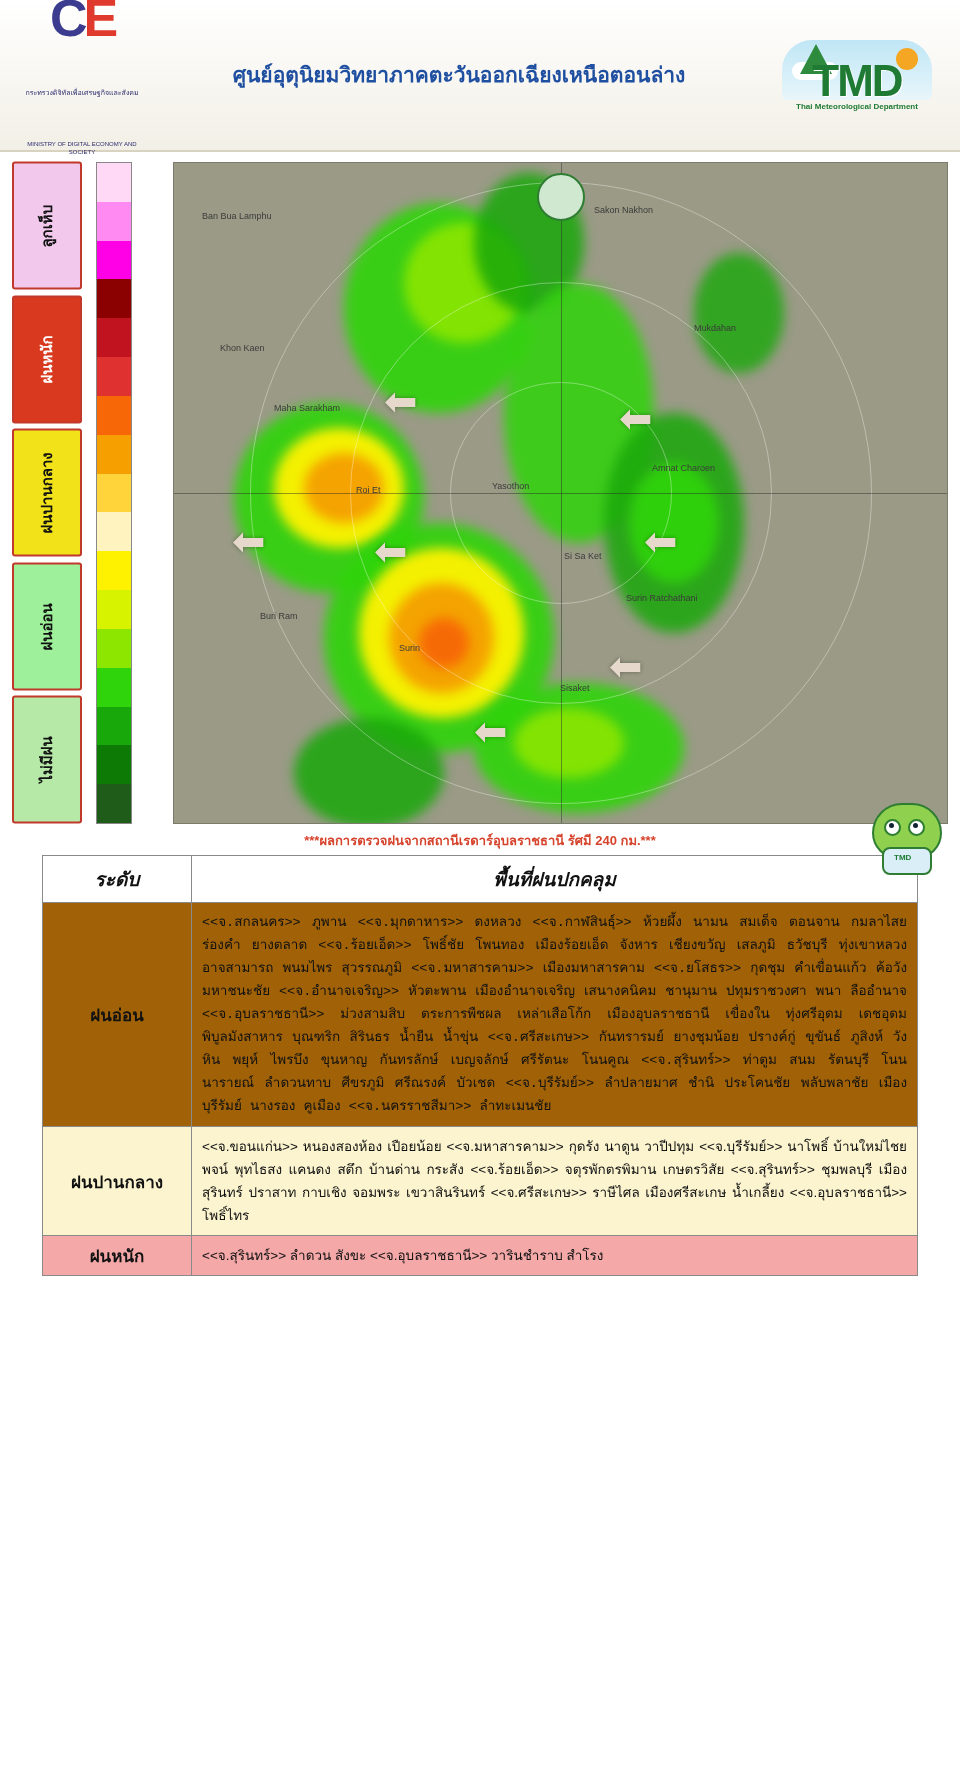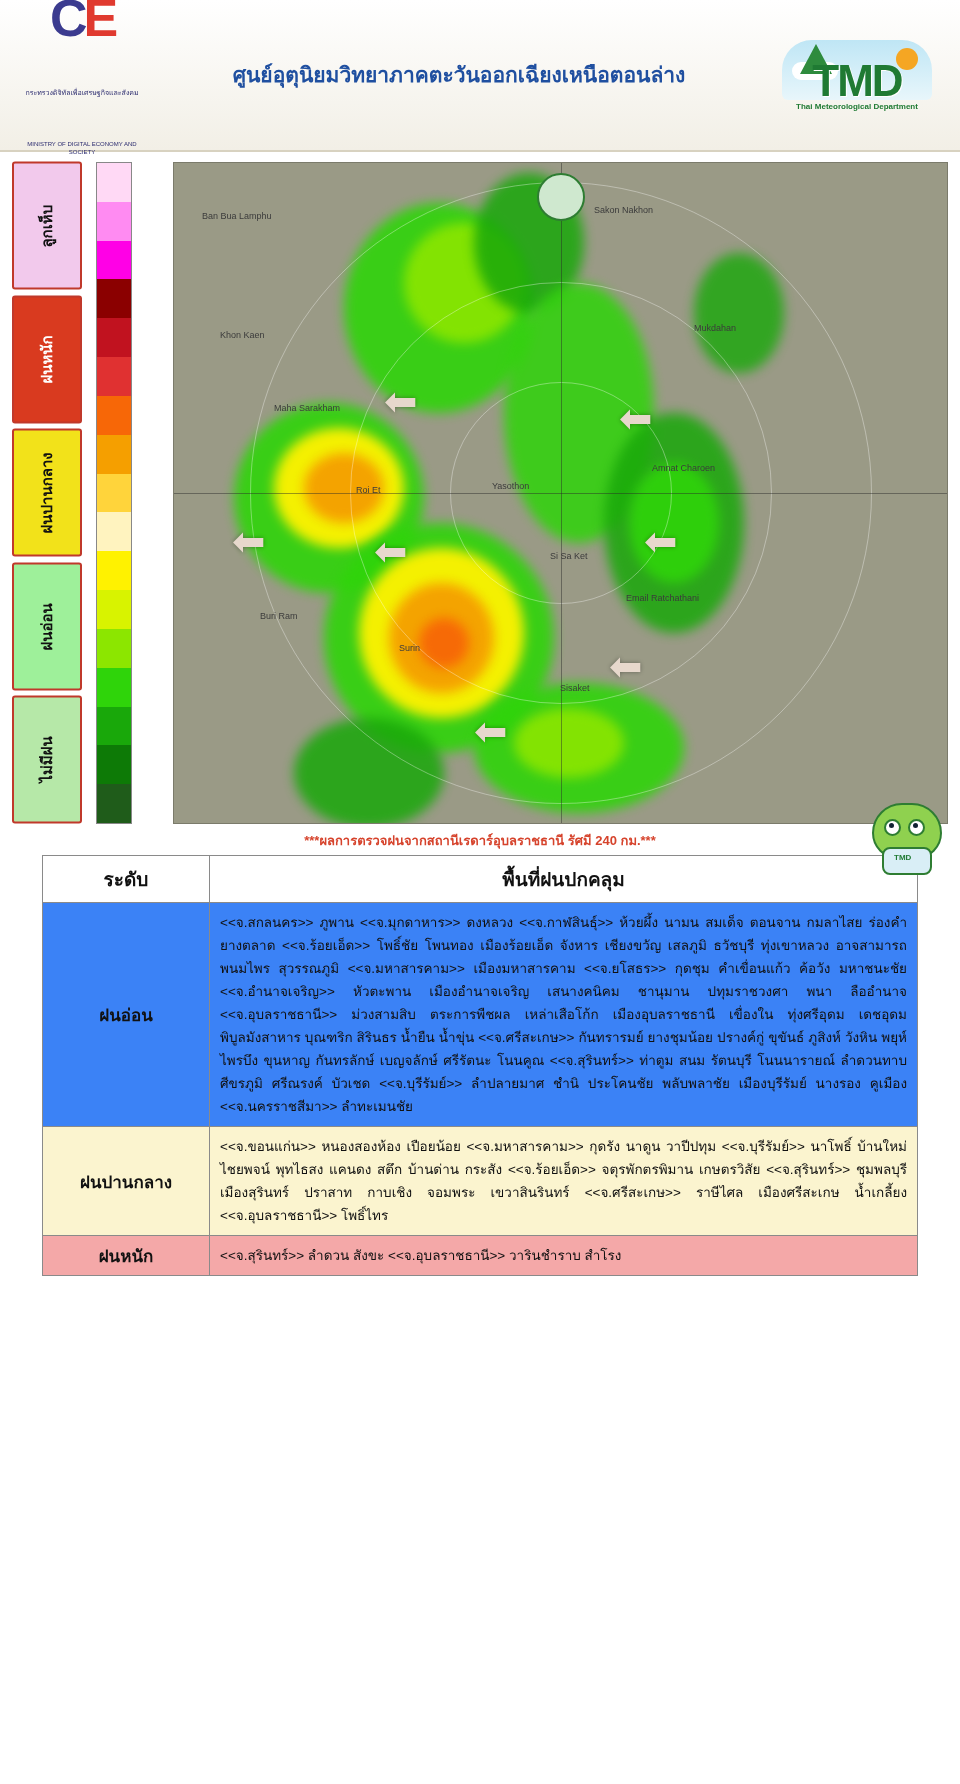--- a/index.html
+++ b/index.html
@@ -114,30 +114,30 @@
   }
   .radar-caption{
     text-align:center;color:#d6432c;font-size:13px;font-weight:bold;
     padding:6px 0 4px 0;
   }
   
   .table-wrap{padding:0 42px 4px 42px;position:relative;}
   table{width:100%;border-collapse:collapse;table-layout:fixed;}
   th,td{border:1px solid #8a8a8a;vertical-align:middle;}
   thead th{
-    background:#ffffff;font-size:19px;font-weight:bold;color:#111;padding:8px 13px;text-align:center;
+    background:#ffffff;font-size:19px;font-weight:bold;color:#111;padding:8px 4px;text-align:center;font-style:italic;
   }
   th.col-level{width:140px;}
   td.level{
     text-align:center;font-size:17px;font-weight:bold;color:#111;width:140px;
   }
   td.areas{
     font-size:13.5px;line-height:23px;color:#111;padding:8px 10px;text-align:justify;
   }
-  tr.light td{background:#3b82f6;}
+  tr.light td{background:#a16207;font-family:Liberation Mono, monospace;}
   tr.moderate td{background:#fbf4cf;}
   tr.heavy td{background:#f4a8a8;}
   .mascot{
     position:absolute;right:14px;top:-56px;width:82px;height:74px;
   }
   .mascot .head{
     position:absolute;left:8px;top:4px;width:66px;height:52px;border-radius:30px 30px 26px 26px;
     background:#8fd14f;border:2px solid #2e7d32;
   }
   .mascot .eye{position:absolute;top:20px;width:13px;height:13px;border-radius:50%;background:#fff;border:2px solid #2e7d32;}
@@ -242,31 +242,31 @@
 
         <div class="radar-circle"></div>
         <div class="radar-circle inner"></div>
         <div class="radar-circle inner2"></div>
         <div class="cross-v"></div>
         <div class="cross-h"></div>
 
         <div class="radar-badge"></div>
 
         <span class="city" style="left:28px;top:48px;">Ban Bua Lamphu</span>
-        <span class="city" style="left:46px;top:167px;">Khon Kaen</span>
+        <span class="city" style="left:46px;top:180px;">Khon Kaen</span>
         <span class="city" style="left:100px;top:240px;">Maha Sarakham</span>
         <span class="city" style="left:420px;top:42px;">Sakon Nakhon</span>
         <span class="city" style="left:520px;top:160px;">Mukdahan</span>
         <span class="city" style="left:182px;top:322px;">Roi Et</span>
         <span class="city" style="left:318px;top:318px;">Yasothon</span>
         <span class="city" style="left:478px;top:300px;">Amnat Charoen</span>
         <span class="city" style="left:86px;top:448px;">Buri Ram</span>
         <span class="city" style="left:225px;top:480px;">Surin</span>
-        <span class="city" style="left:376px;top:388px;">Si Sa Ket</span>
-        <span class="city" style="left:452px;top:430px;">Email Ratchathani</span>
+        <span class="city" style="left:390px;top:388px;">Si Sa Ket</span>
+        <span class="city" style="left:452px;top:430px;">Surin Ratchathani</span>
         <span class="city" style="left:386px;top:520px;">Sisaket</span>
 
         <span class="arrow" style="left:210px;top:215px;">⬅</span>
         <span class="arrow" style="left:445px;top:232px;">⬅</span>
         <span class="arrow" style="left:58px;top:355px;">⬅</span>
         <span class="arrow" style="left:200px;top:365px;">⬅</span>
         <span class="arrow" style="left:470px;top:355px;">⬅</span>
         <span class="arrow" style="left:435px;top:480px;">⬅</span>
         <span class="arrow" style="left:300px;top:545px;">⬅</span>
       </div>

